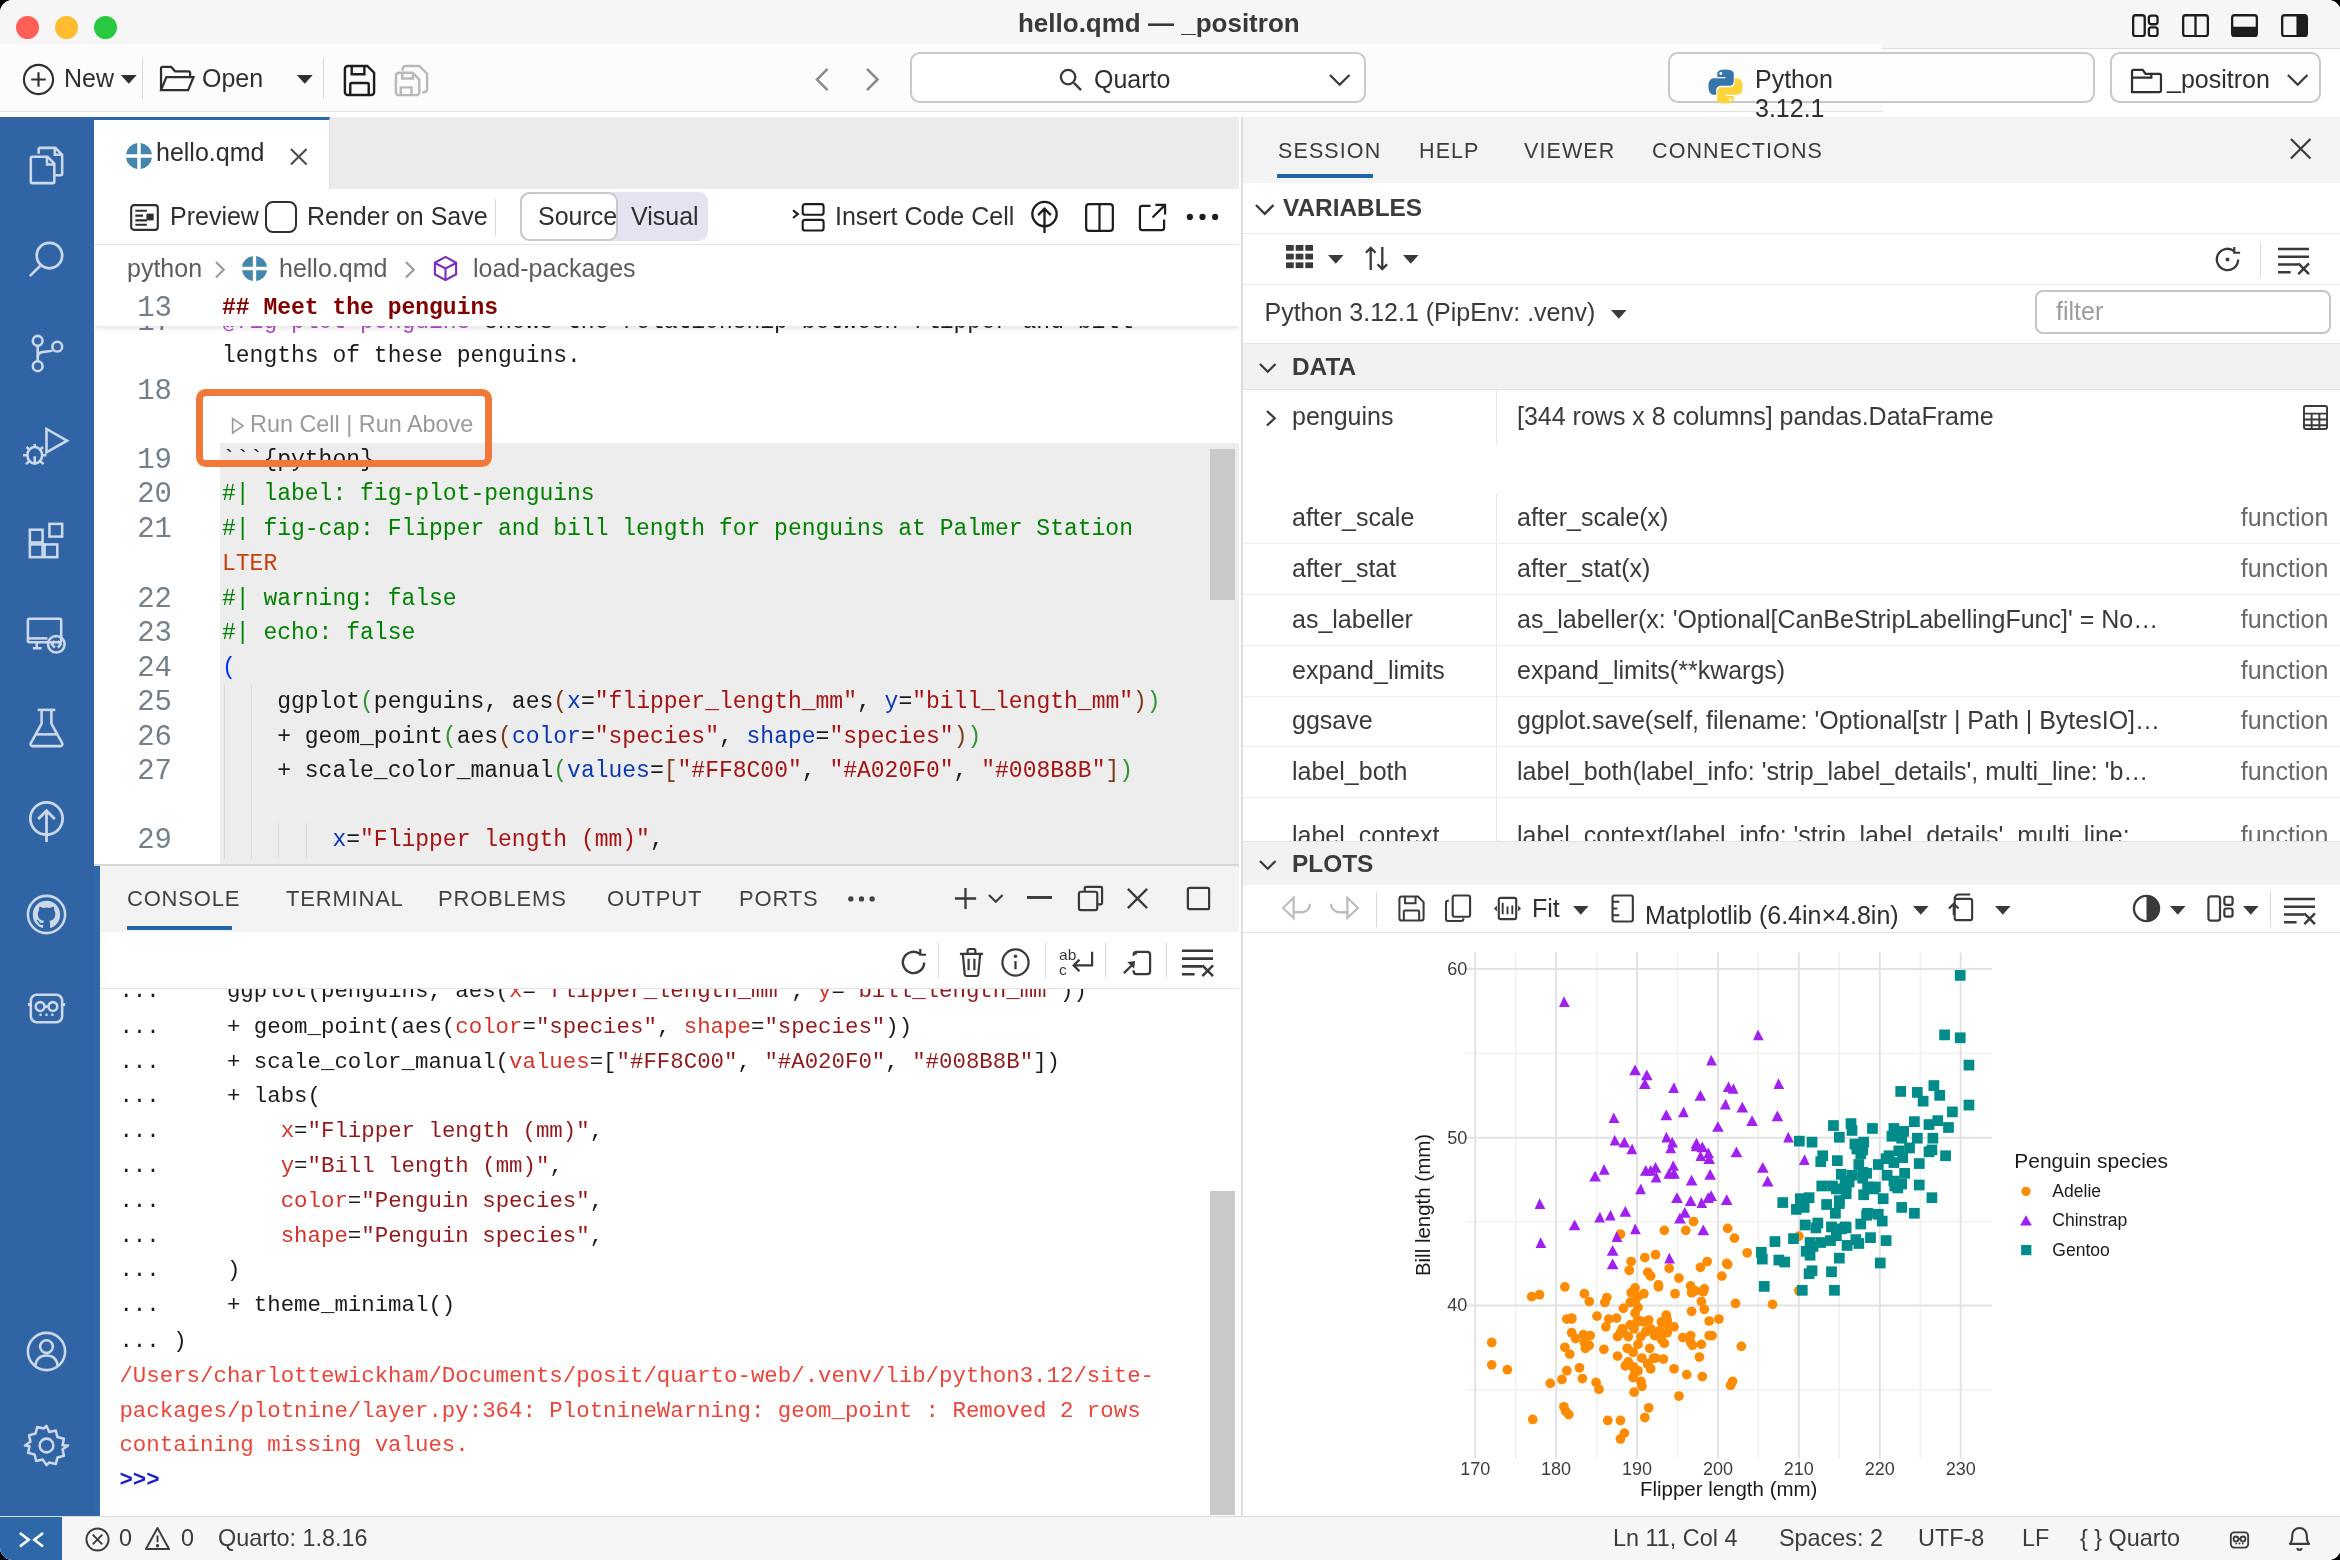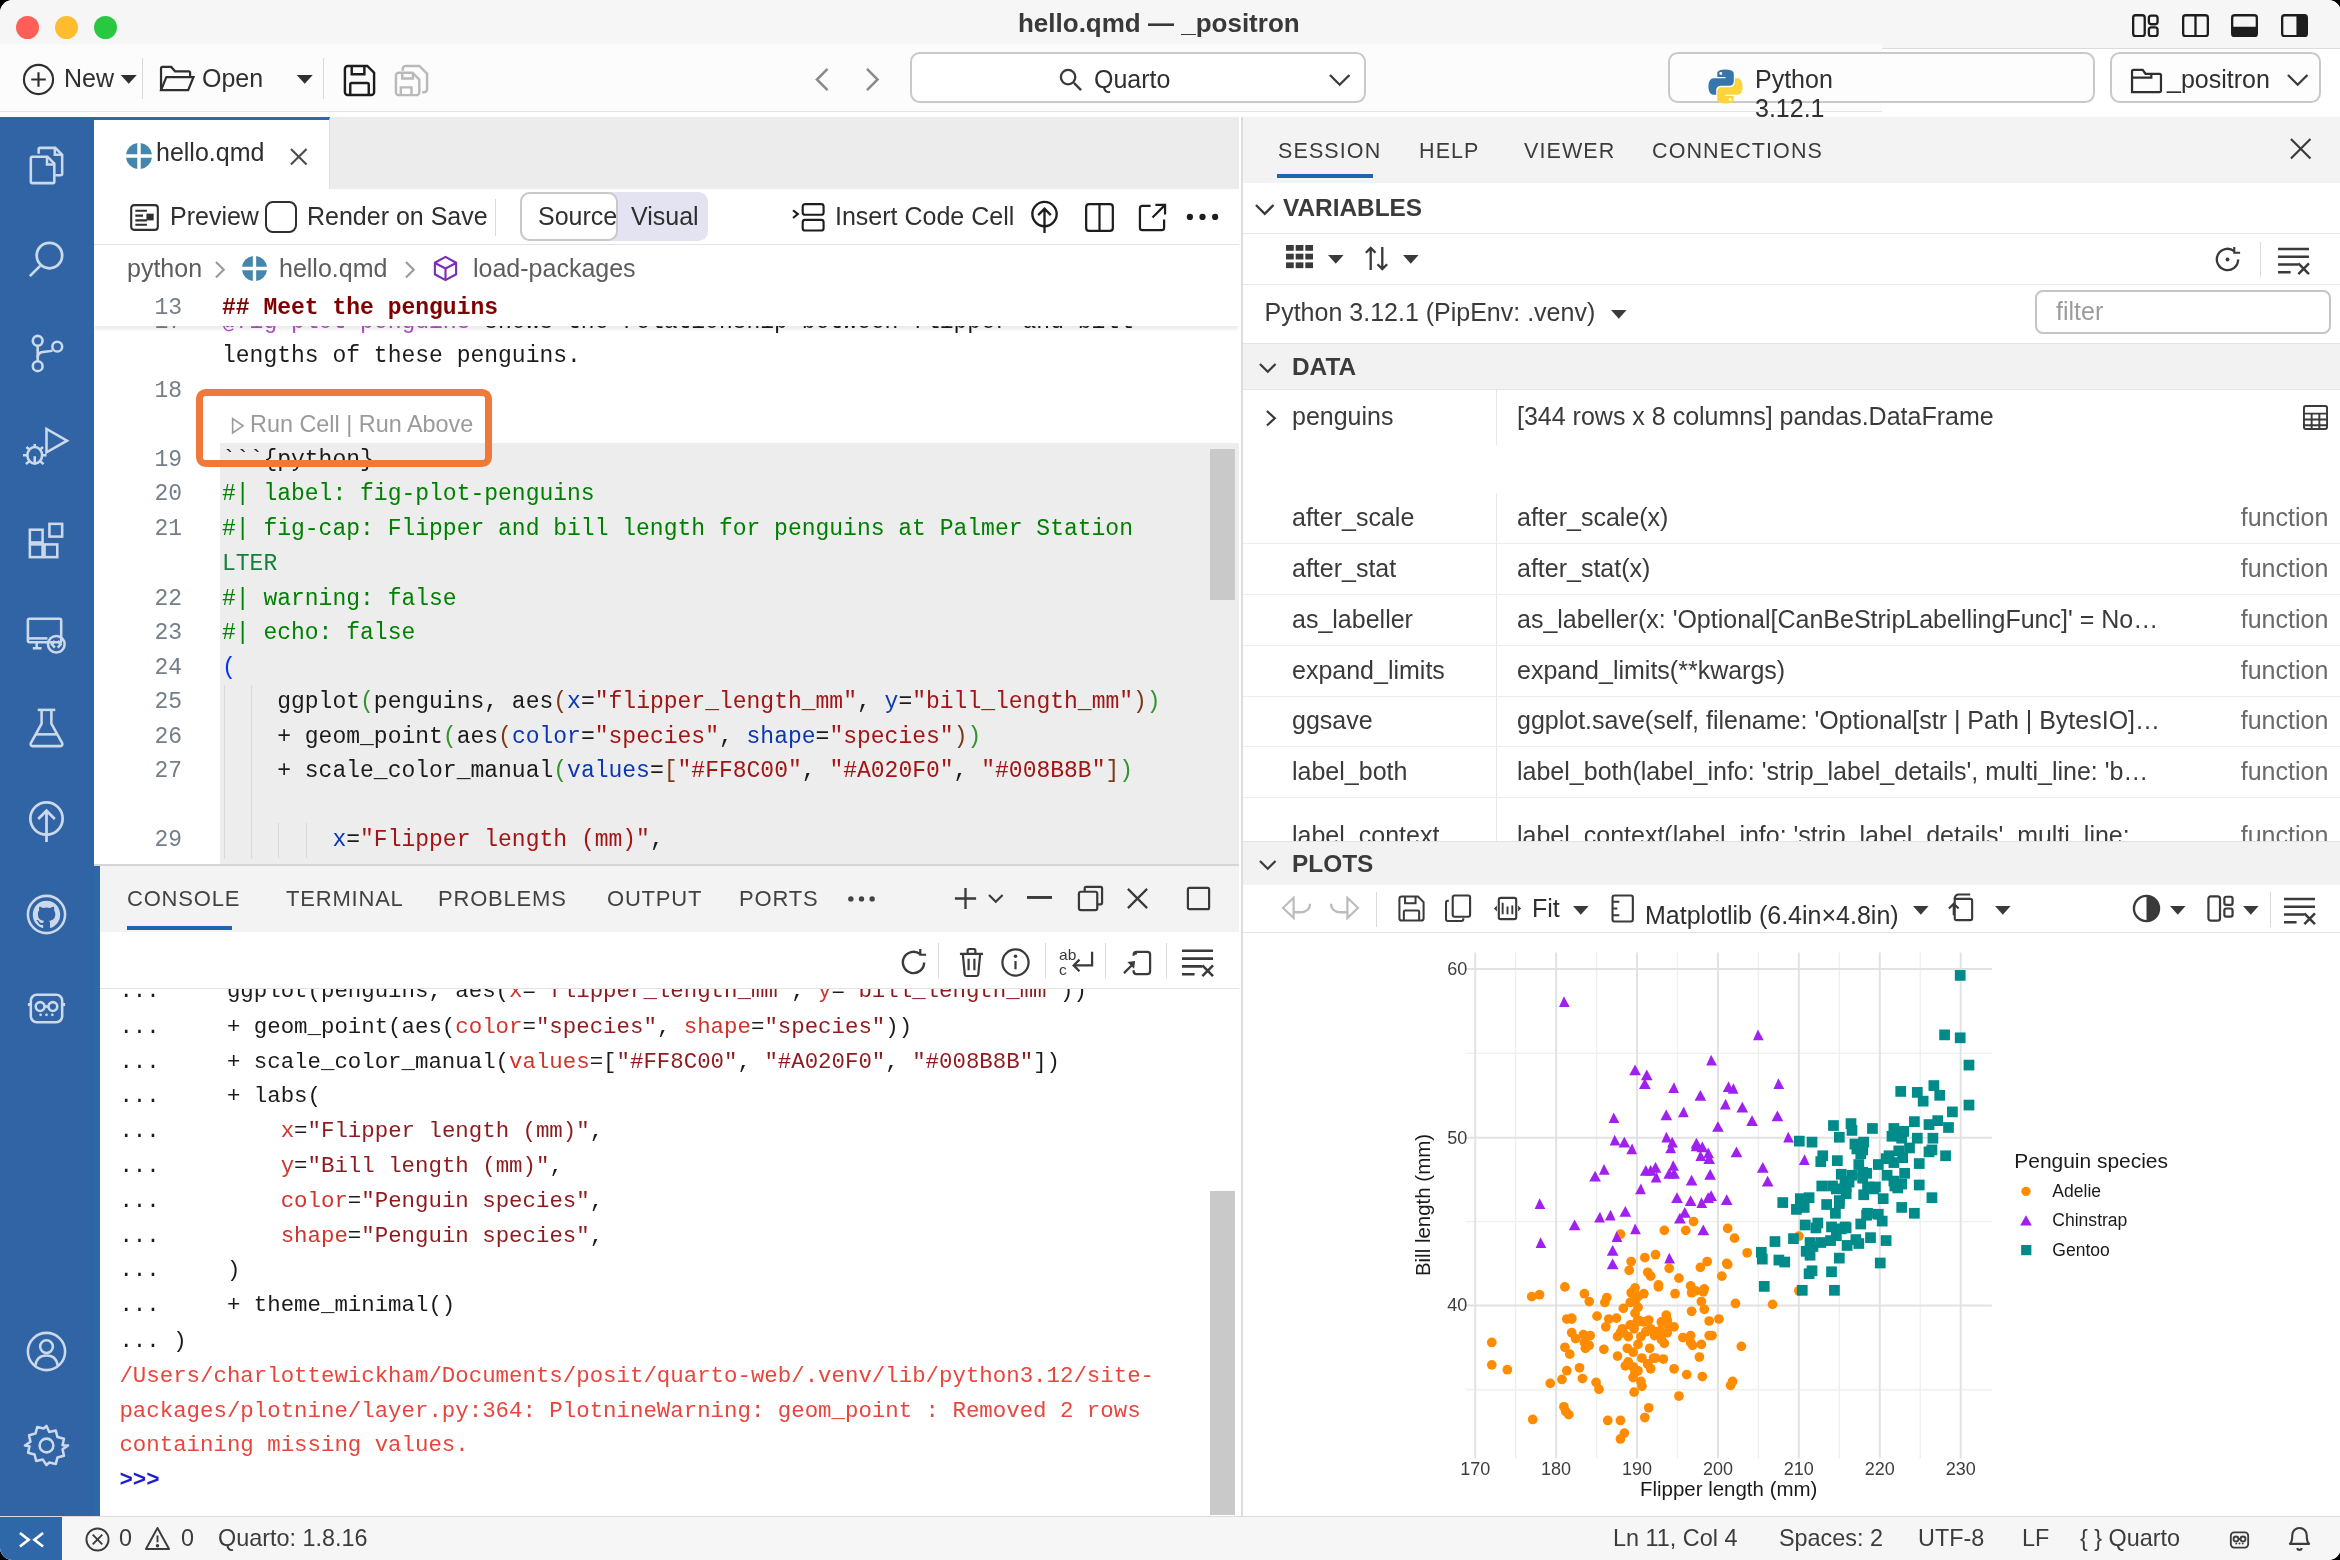--- a/index.html
+++ b/index.html
@@ -24,21 +24,21 @@
   #actbar { position:absolute; left:0; top:117px; width:94px; height:1399px; background:#3064a4; }
   .aicon { position:absolute; left:23.4px; width:47px; height:47px; }
 
   
   #tabstrip { position:absolute; left:94px; top:117px; width:1145px; height:72px; background:#ececec; }
   #tab1 { position:absolute; left:0; top:0; width:236px; height:72px; background:#fff; border-top:3.9px solid #2e68a8; border-right:1px solid #e0e0e0; }
   #edtoolbar { position:absolute; left:94px; top:189px; width:1145px; height:56px; background:#fff; border-bottom:1px solid #e3e3e3; }
   #breadcrumbs { position:absolute; left:94px; top:245px; width:1145px; height:46px; background:#fff; font-size:25px; color:#5d5d5d; }
   #editor { position:absolute; left:94px; top:291px; width:1145px; height:573px; background:#fff; overflow:hidden; }
   .codeline { position:absolute; left:0; width:1145px; height:35px; line-height:35px; font-family:"Liberation Mono", monospace; font-size:23px; white-space:pre; color:#1b1b1b; }
-  .lnum { position:absolute; left:14px; width:74px; text-align:right; color:#747f8a; font-family:"Liberation Mono", monospace; font-size:23px; }
+  .lnum { position:absolute; left:4px; width:74px; text-align:right; color:#747f8a; font-family:"Liberation Mono", monospace; font-size:29px; }
   .ctext { position:absolute; left:128px; }
   .cellbg { position:absolute; left:126px; right:0; background:#ededed; }
 
   
   #console { position:absolute; left:94px; top:864px; width:1145px; height:651px; background:#fff; border-top:2px solid #d6d6d6; }
   #constabs { position:absolute; left:0; top:0; width:1145px; height:66px; background:#f3f3f3; font-size:22px; color:#424242; }
   #consicons { position:absolute; left:0; top:66px; width:1145px; height:57px; background:#fff; border-bottom:1px solid #e3e3e3; }
   #conscontent { position:absolute; left:5.9px; top:123px; width:1120px; height:529px; overflow:hidden; }
   .conline { position:absolute; left:19.5px; height:35px; line-height:35px; font-family:"Liberation Mono", monospace; font-size:22.4px; white-space:pre; color:#1b1b1b; }
   #consaccent { position:absolute; left:0; top:0; width:5.9px; height:651px; background:#2e68a8; }
@@ -290,21 +290,21 @@
   </div>
   <div id="editor">
     <div class="cellbg" style="top:152px;height:421px"></div>
     <div class="codeline" style="top:13.7px"><span class="lnum">17</span><span class="ctext"><span style="color:#b14fc3">@fig-plot-penguins</span> shows the relationship between flipper and bill</span></div>
     <div class="codeline" style="top:48px"><span class="ctext">lengths of these penguins.</span></div>
     <div class="codeline" style="top:83px"><span class="lnum">18</span></div>
     <div class="codeline" style="top:117px"></div>
     <div class="codeline" style="top:152px"><span class="lnum">19</span><span class="ctext">```{python}</span></div>
     <div class="codeline" style="top:186px"><span class="lnum">20</span><span class="ctext" style="color:#008000">#| label: fig-plot-penguins</span></div>
     <div class="codeline" style="top:221px"><span class="lnum">21</span><span class="ctext" style="color:#008000">#| fig-cap: Flipper and bill length for penguins at Palmer Station</span></div>
-    <div class="codeline" style="top:256px"><span class="ctext" style="color:#15803d">LTER</span></div>
+    <div class="codeline" style="top:256px"><span class="ctext" style="color:#c2410c">LTER</span></div>
     <div class="codeline" style="top:291px"><span class="lnum">22</span><span class="ctext" style="color:#008000">#| warning: false</span></div>
     <div class="codeline" style="top:325px"><span class="lnum">23</span><span class="ctext" style="color:#008000">#| echo: false</span></div>
     <div class="codeline" style="top:360px"><span class="lnum">24</span><span class="ctext" style="color:#0431fa">(</span></div>
     <div class="codeline" style="top:394px"><span class="lnum">25</span><span class="ctext">    ggplot<span style="color:#319331">(</span>penguins, aes<span style="color:#7b3814">(</span><span style="color:#0b37b0">x</span>=<span style="color:#a31515">"flipper_length_mm"</span>, <span style="color:#0b37b0">y</span>=<span style="color:#a31515">"bill_length_mm"</span><span style="color:#7b3814">)</span><span style="color:#319331">)</span></span></div>
     <div class="codeline" style="top:429px"><span class="lnum">26</span><span class="ctext">    + geom_point<span style="color:#319331">(</span>aes<span style="color:#7b3814">(</span><span style="color:#0b37b0">color</span>=<span style="color:#a31515">"species"</span>, <span style="color:#0b37b0">shape</span>=<span style="color:#a31515">"species"</span><span style="color:#7b3814">)</span><span style="color:#319331">)</span></span></div>
     <div class="codeline" style="top:463px"><span class="lnum">27</span><span class="ctext">    + scale_color_manual<span style="color:#319331">(</span><span style="color:#0b37b0">values</span>=<span style="color:#7b3814">[</span><span style="color:#a31515">"#FF8C00"</span>, <span style="color:#a31515">"#A020F0"</span>, <span style="color:#a31515">"#008B8B"</span><span style="color:#7b3814">]</span><span style="color:#319331">)</span></span></div>
     <div class="codeline" style="top:532px"><span class="lnum">29</span><span class="ctext">        <span style="color:#0b37b0">x</span>=<span style="color:#a31515">"Flipper length (mm)"</span>,</span></div>
     <div class="abs" style="left:130px;top:394px;width:1px;height:174px;background:#d9d9d9"></div>
     <div class="abs" style="left:157px;top:394px;width:1px;height:174px;background:#d9d9d9"></div>
     <div class="abs" style="left:184px;top:532px;width:1px;height:35px;background:#d9d9d9"></div>

